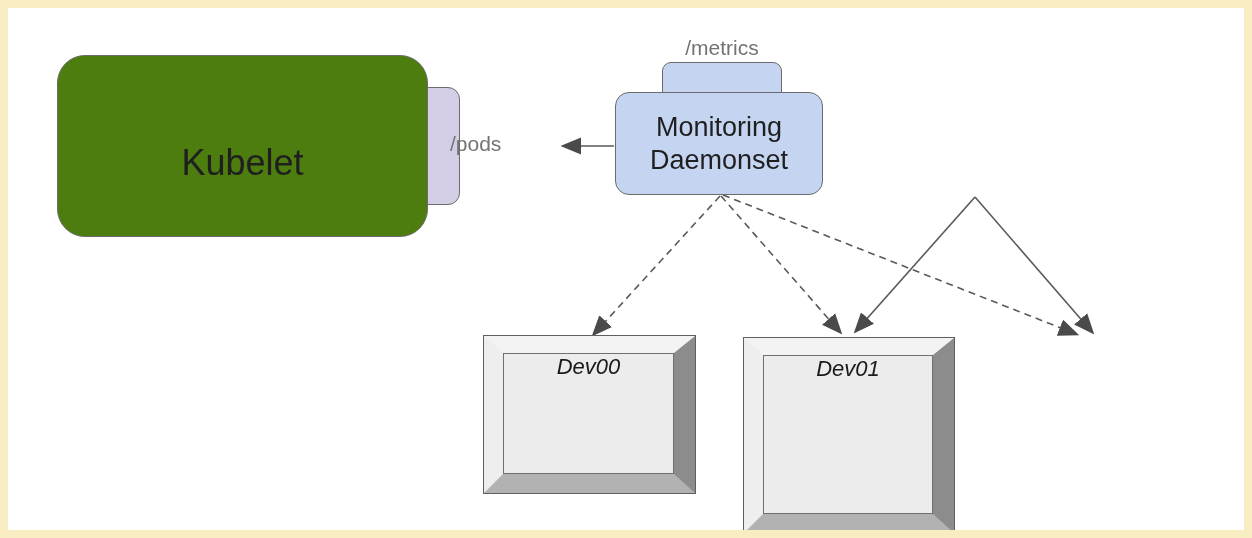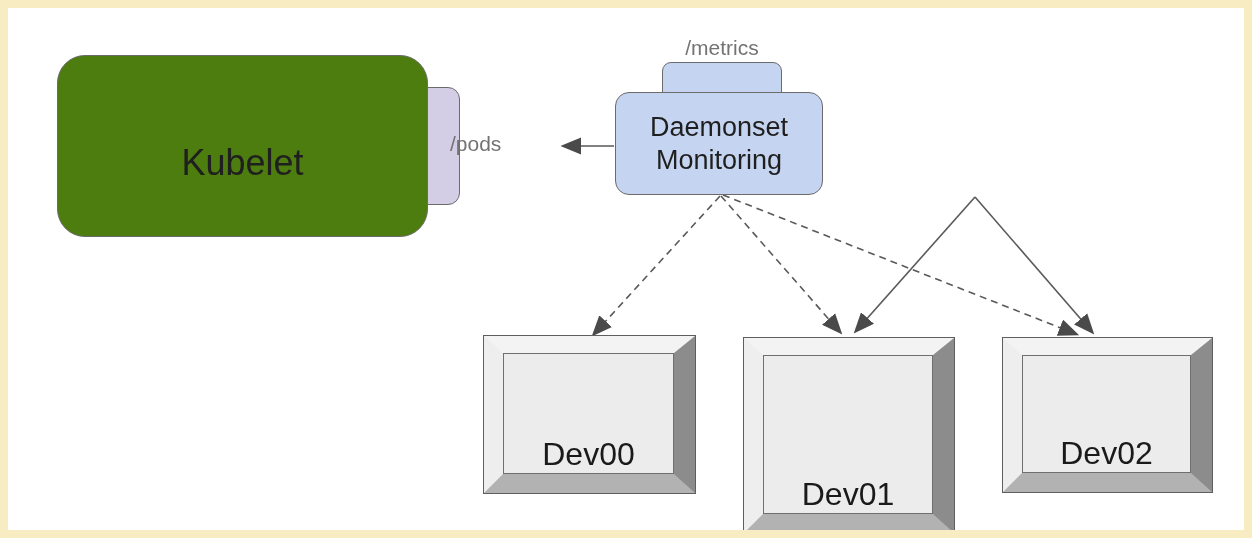--- a/index.html
+++ b/index.html
@@ -83,24 +83,25 @@
     border-style: solid;
     border-width: 17px 21px 19px 19px;
     border-color: #f3f3f3 #8c8c8c #b2b2b2 #eeeeee;
   }
   .device-face {
     position: absolute;
     inset: 0;
     background: #ececec;
     border: 1px solid #6f6f6f;
     display: flex;
-    align-items: flex-end;
+    align-items: flex-start;
     justify-content: center;
-    font-size: 32px;
+    font-size: 22px;
     color: #1a1a1a;
+    font-style: italic;
   }
   .dev00 { left: 475px; top: 327px; width: 213px; height: 159px; }
   .dev01 { left: 735px; top: 329px; width: 212px; height: 197px; }
   .dev02 { left: 994px; top: 329px; width: 211px; height: 156px; }
 
   svg.edges {
     position: absolute;
     left: 0; top: 0;
     width: 1236px; height: 522px;
     z-index: 2;
@@ -132,42 +133,35 @@
   <div class="node kubelet-main">
     <span>Kubelet</span>
   </div>
 
   <div class="endpoint-label pods-label">/pods</div>
 
   <div class="endpoint-label metrics-label">/metrics</div>
   <div class="node metrics-tab"></div>
 
   <div class="node pod-box monitoring">
+    <span>Monitoring</span>
     <span>Daemonset</span>
-    <span>Monitoring</span>
   </div>
 
 
   <div class="device dev00">
     <div class="device-bevel">
       <div class="device-face">
         <span>Dev00</span>
       </div>
     </div>
   </div>
 
   <div class="device dev01">
     <div class="device-bevel">
       <div class="device-face">
         <span>Dev01</span>
       </div>
     </div>
   </div>
 
-  <div class="device dev02">
-    <div class="device-bevel">
-      <div class="device-face">
-        <span>Dev02</span>
-      </div>
-    </div>
-  </div>
 
 </div>
 
 </body></html>

